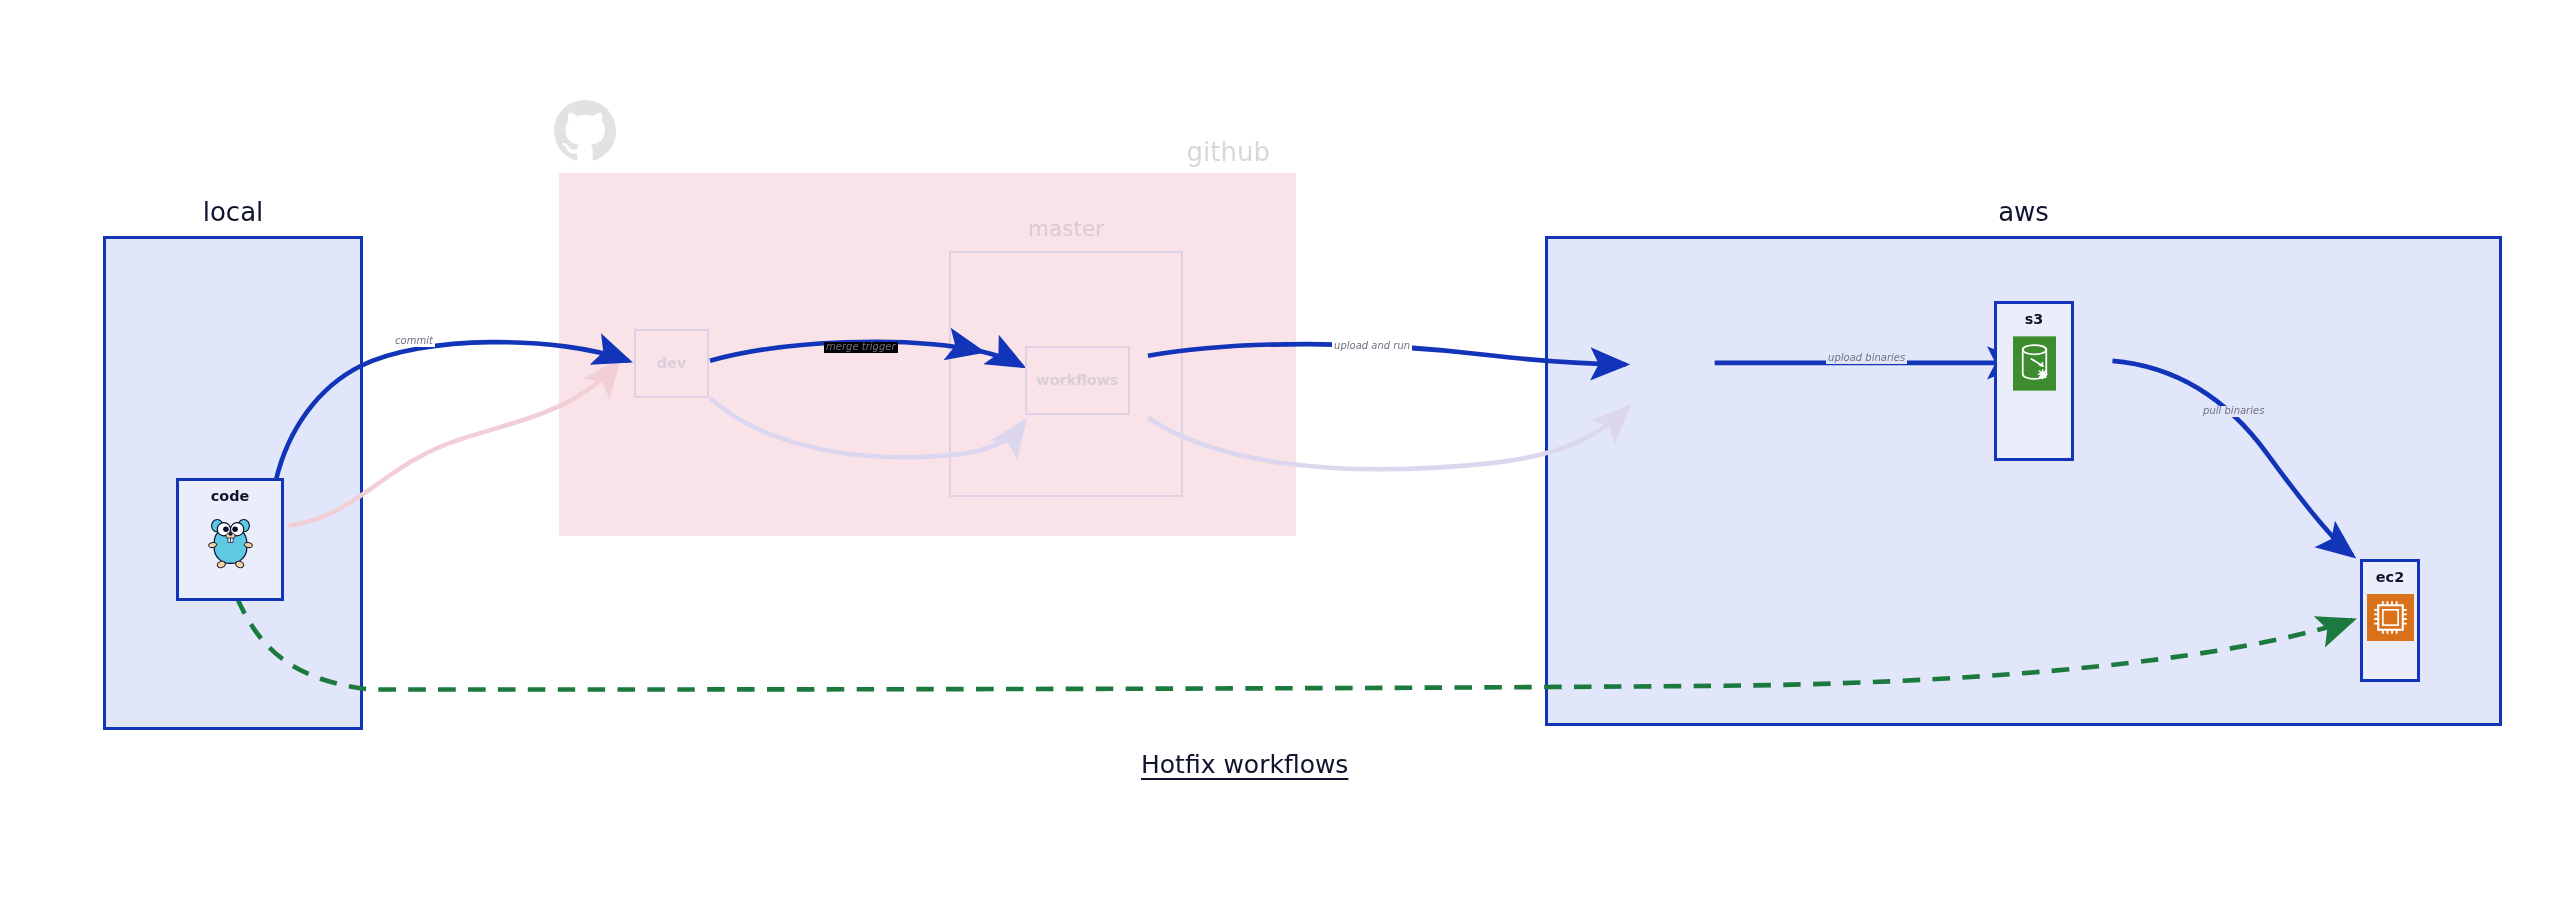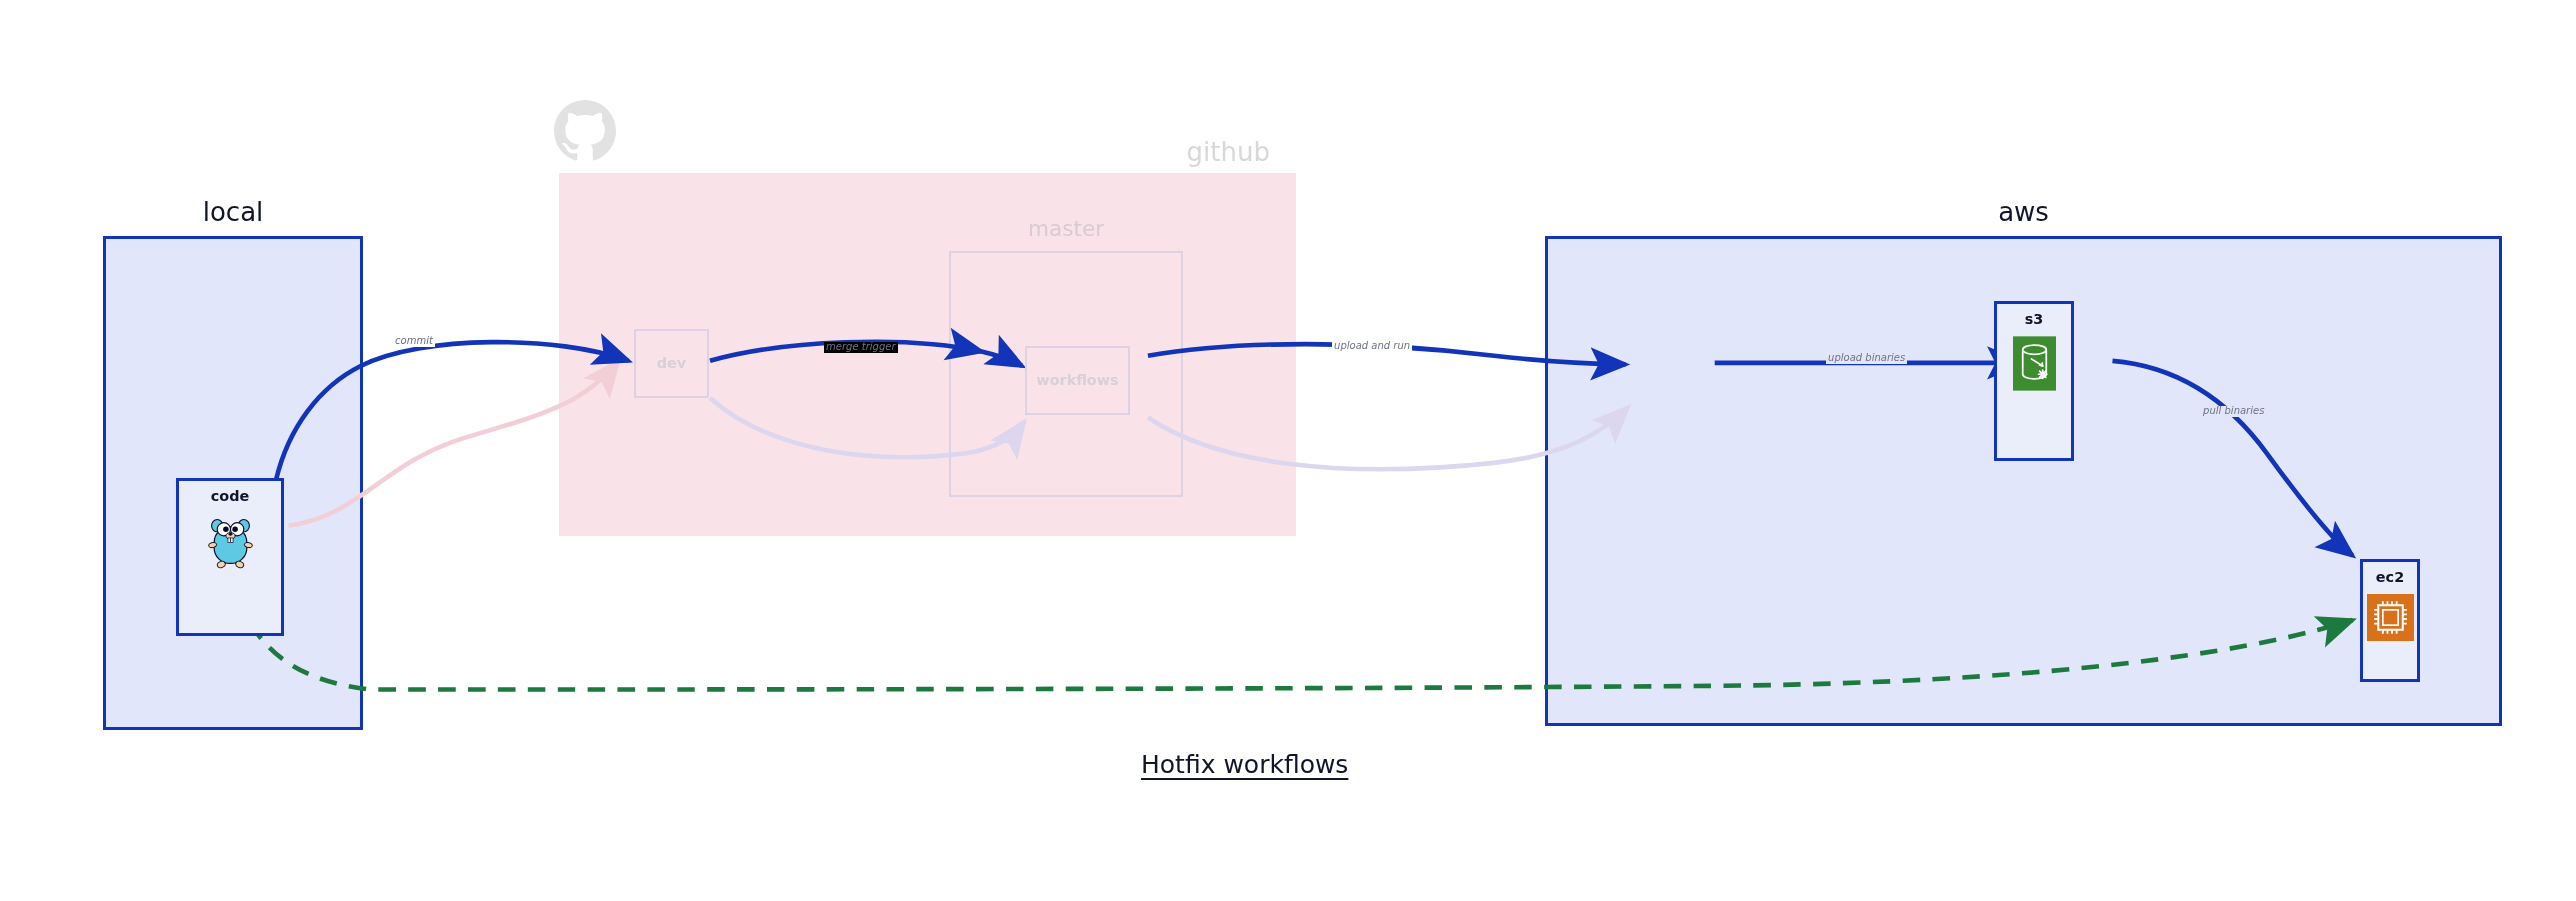--- a/index.html
+++ b/index.html
@@ -190,21 +190,21 @@
     <path d="M 2228 690 C 2400 660 2650 660 2900 690 C 3010 703 3090 706 3155 707" fill="none" stroke="#1134b8" stroke-width="9" marker-end="url(#ah-blue)"></path>
 
     <path d="M 3328 704 L 3925 704" fill="none" stroke="#1134b8" stroke-width="9" marker-end="url(#ah-blue)"></path>
 
     <path d="M 4100 700 C 4220 710 4320 770 4400 880 C 4480 990 4530 1050 4566 1078" fill="none" stroke="#1134b8" stroke-width="9" marker-end="url(#ah-blue)"></path>
 
     <path d="M 460 1160 C 500 1250 560 1320 720 1338 C 1200 1338 2600 1338 3400 1330
              C 3900 1322 4280 1280 4500 1222 C 4530 1214 4552 1208 4566 1203" fill="none" stroke="#1d7a3e" stroke-width="9" stroke-dasharray="34 24" stroke-linecap="butt" marker-end="url(#ah-green)"></path>
   </svg>
 
-  <div class="node" style="left:176px; top:478px; width:108px; height:158px;">
+  <div class="node" style="left:176px; top:478px; width:108px; height:123px;">
     <div class="node-title">code</div>
     <div class="node-icon">
       <svg width="47" height="56" viewBox="0 0 92 108">
 
         <ellipse cx="20" cy="24" rx="11" ry="12" fill="#5dc9e2" stroke="#0b0b2b" stroke-width="2.2"></ellipse>
         <ellipse cx="72" cy="24" rx="11" ry="12" fill="#5dc9e2" stroke="#0b0b2b" stroke-width="2.2"></ellipse>
 
         <rect x="14" y="26" width="64" height="72" rx="31" fill="#5dc9e2" stroke="#0b0b2b" stroke-width="2.4"></rect>
 
         <ellipse cx="11" cy="62" rx="8" ry="5" fill="#f4d2a4" stroke="#0b0b2b" stroke-width="1.8" transform="rotate(-12 11 62)"></ellipse>

